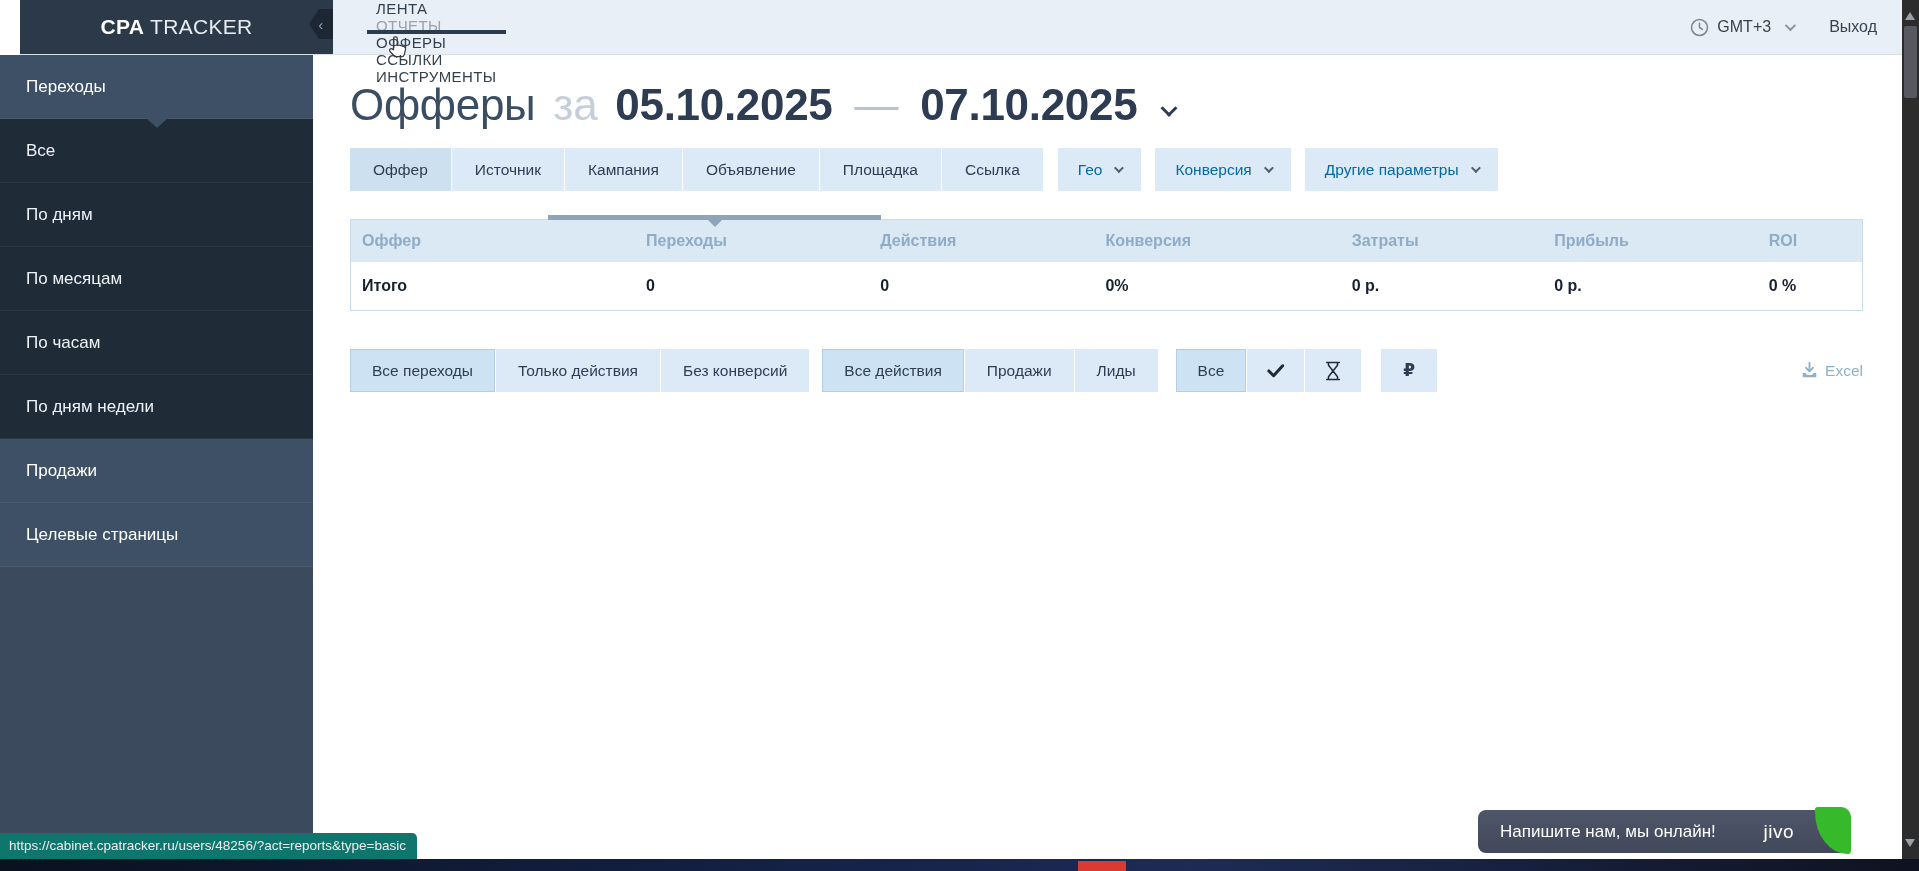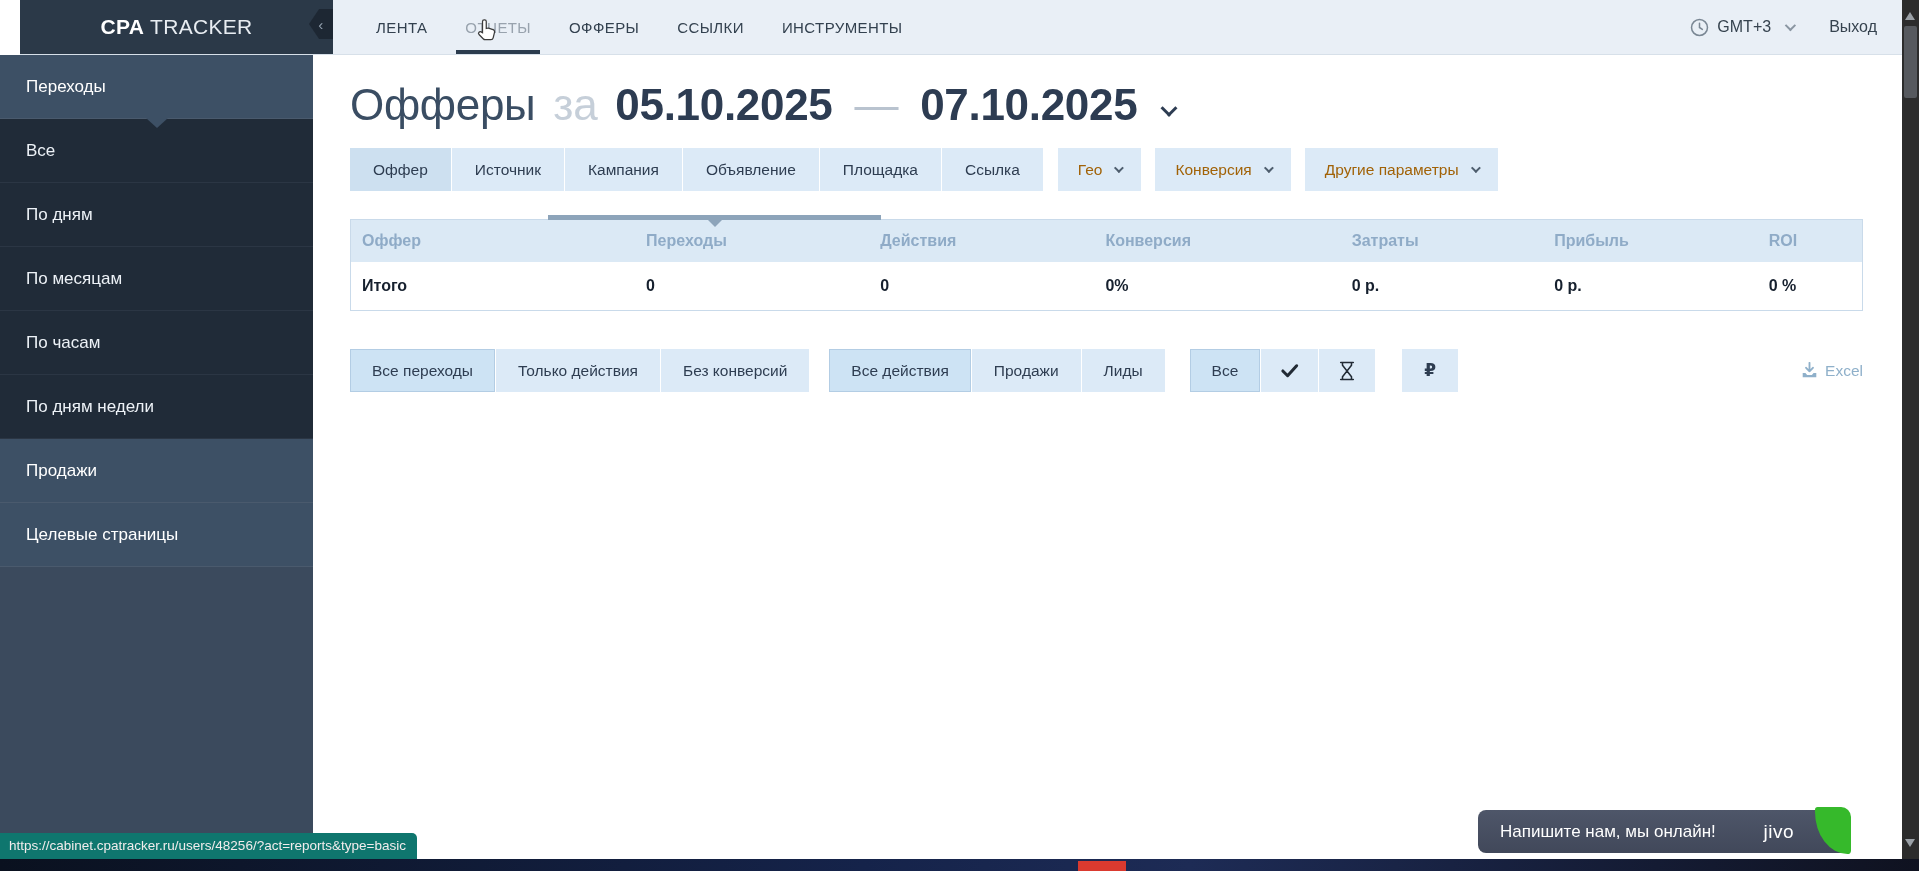--- a/index.html
+++ b/index.html
@@ -10,21 +10,21 @@
   .topnav { position:absolute; top:0; left:0; right:0; height:55px; background:#e9eff6;
             border-bottom:1px solid #d7e0e9; display:flex; align-items:stretch; z-index:5;margin-left:20px; }
   .logo { width:313px; background:#2b3948; color:#fff; display:flex; align-items:center;
           justify-content:center; position:relative; font-size:21px; letter-spacing:.3px; cursor:pointer; }
   .logo .b { font-weight:700; margin-right:6px; }
   .logo .r { font-weight:300; color:#e8edf2; }
   .collapse { position:absolute; right:0; top:9px; width:24px; height:30px; background:#1d2733;
               clip-path:polygon(42% 0,100% 0,100% 100%,42% 100%,0 50%);
               display:flex; align-items:center; justify-content:center;
               color:#93a1af; font-size:15px; cursor:pointer; }
-  .nav-items { display:flex; margin-left:30px; }
+  .nav-items { display:flex; margin-left:30px;flex-direction:column; }
   .nav-item { display:flex; align-items:center; padding:0 13px; margin-right:12px; font-size:15px;
               color:#33414f; letter-spacing:.4px; position:relative; cursor:pointer; }
   .nav-item.active { color:#98a2ad; }
   .nav-item.active::after { content:''; position:absolute; left:4px; right:4px; bottom:0;
               height:4px; background:#2c3c4e; }
   .cursor-icon { position:absolute; left:22px; top:17px; width:27px; height:27px; pointer-events:none; }
   .nav-right { margin-left:auto; display:flex; align-items:center; padding-right:42px;
                font-size:16px; color:#36434f; }
   .nav-right .clock { margin-right:8px; }
   .chev { display:inline-block; border-right:2px solid #8a96a2; border-bottom:2px solid #8a96a2;
@@ -51,37 +51,37 @@
   .report-title .dash { color:#b9c3cf; font-weight:300; margin:0 10px; }
   .date-chev { display:inline-block; border-right:3px solid #2d3c52; border-bottom:3px solid #2d3c52;
                width:12px; height:12px; transform:rotate(45deg) translate(-4px,-4px); margin-left:14px; cursor:pointer; }
 
   .dim-tabs { display:flex; margin-top:18px; }
   .tab { background:#dceaf7; padding:0 23px; height:43px; display:flex; align-items:center;
          font-size:15.5px; color:#2e3d51; border-right:1px solid #fff; cursor:pointer; }
   .tab:last-child { border-right:none; }
   .tab.active { background:#cde0f0; }
   .dd-tab { background:#dceaf7; margin-left:14px; padding:12px 20px; height:43px; display:flex;
-            align-items:center; gap:12px; font-size:15.5px; color:#a16207; cursor:pointer; }
+            align-items:center; gap:12px; font-size:15.5px; color:#0369a1; cursor:pointer; }
   .dd-tab .chev { border-color:#4e5e6e; width:7px; height:7px; }
 
   .report-table { margin-top:28px; border:1px solid #c9daea; position:relative; }
   .tgrid { display:grid; grid-template-columns:18.8% 15.5% 14.9% 16.3% 13.4% 14.2% 1fr; }
   .thead { background:#dbe9f5; height:42px; }
   .thead > div { display:flex; align-items:center; padding-left:11px; color:#8fabc7;
                  font-weight:700; font-size:16px; cursor:pointer; }
   .trow { background:#fff; height:48px; }
   .trow > div { display:flex; align-items:center; padding-left:11px; color:#16202e;
                 font-weight:700; font-size:16px; }
   .sort-indicator { position:absolute; top:-5px; left:197px; width:333px; height:5px; background:#8da4ba; }
   .sort-indicator::after { content:''; position:absolute; left:50%; top:5px; margin-left:-7px;
                  border:7px solid transparent; border-top:7px solid #8da4ba; border-bottom:0; }
 
   .filter-row { margin-top:38px; display:flex; align-items:center; }
-  .fgroup { display:flex; margin-right:20px;text-align:right; }
+  .fgroup { display:flex; margin-right:13px;text-align:right; }
   .fgroup.gap-lg { margin-left:5px; }
   .fbtn { background:#dceaf7; height:43px; display:flex; align-items:center; padding:0 22px;
           font-size:15.5px; color:#2e3d51; border-right:1px solid #fff; cursor:pointer; }
   .fbtn:last-child { border-right:none; }
   .fbtn.active { background:#cde3f4; box-shadow:inset 0 0 0 1px #b3cde4; }
   .fbtn.icon-btn { padding:0 19px; }
   .fbtn.ruble { margin-left:7px; font-size:17px; font-weight:700; border-right:none; }
   .excel { margin-left:auto; color:#8fb0ca; font-size:15.5px; display:flex; align-items:center;
            gap:7px; cursor:pointer; }
 

